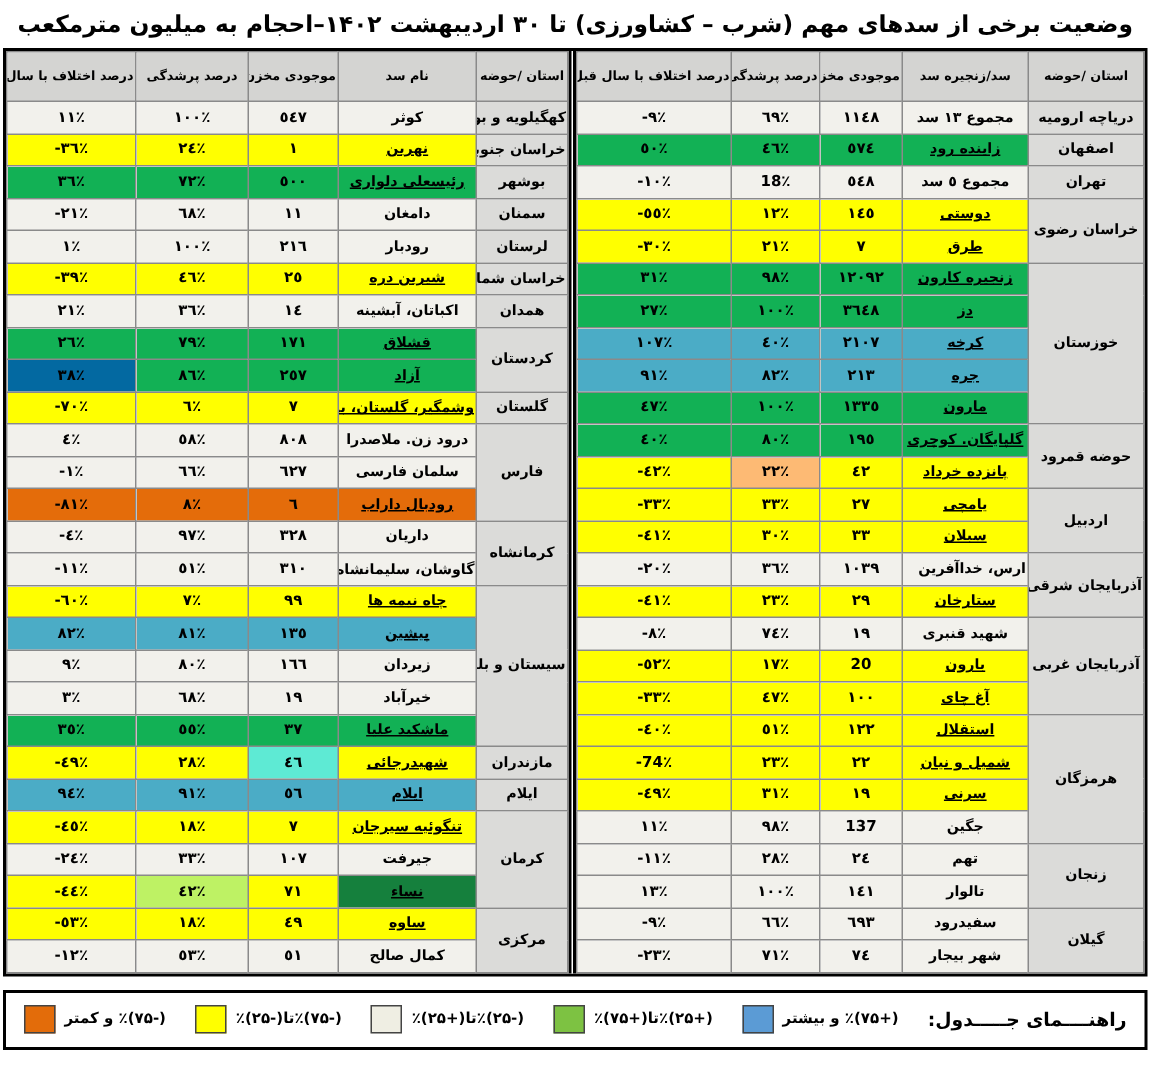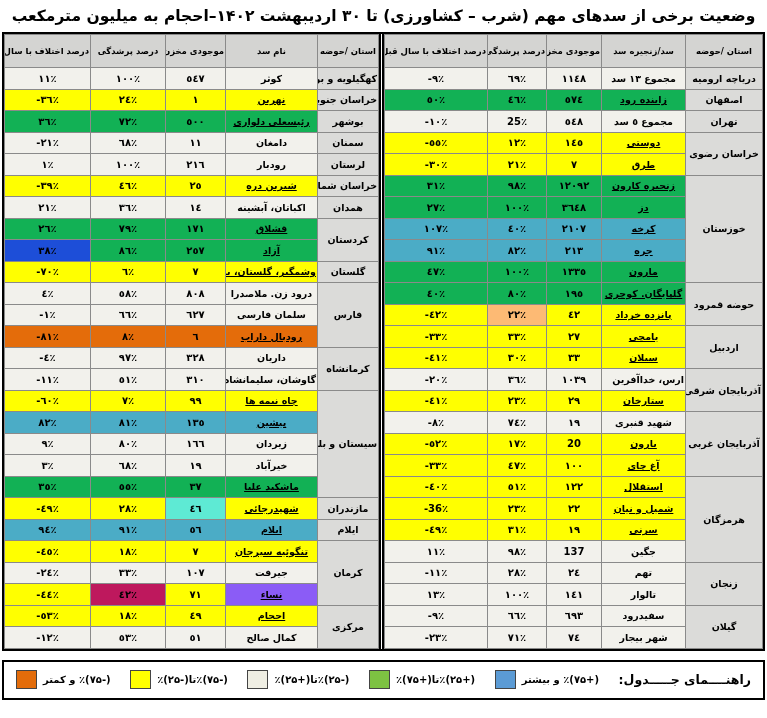--- a/index.html
+++ b/index.html
@@ -127,21 +127,21 @@
           <td rowspan="1" class="province">اصفهان</td>
           <td class="dam u" style="background: rgb(18, 177, 85);">زاینده رود</td>
           <td class="num" style="background: rgb(18, 177, 85);"><span dir="ltr">٥٧٤</span></td>
           <td class="num" style="background: rgb(18, 177, 85);"><span dir="ltr">٤٦٪</span></td>
           <td class="num" style="background: rgb(18, 177, 85);"><span dir="ltr">٥٠٪</span></td>
         </tr>
         <tr>
           <td rowspan="1" class="province">تهران</td>
           <td class="dam" style="background: rgb(242, 241, 236);">مجموع ٥ سد</td>
           <td class="num" style="background: rgb(242, 241, 236);"><span dir="ltr">٥٤٨</span></td>
-          <td class="num" style="background: rgb(242, 241, 236);"><span dir="ltr">25٪</span></td>
+          <td class="num" style="background: rgb(242, 241, 236);"><span dir="ltr">18٪</span></td>
           <td class="num" style="background: rgb(242, 241, 236);"><span dir="ltr">-١٠٪</span></td>
         </tr>
         <tr>
           <td rowspan="2" class="province">خراسان رضوی</td>
           <td class="dam u" style="background: rgb(255, 255, 0);">دوستی</td>
           <td class="num" style="background: rgb(255, 255, 0);"><span dir="ltr">١٤٥</span></td>
           <td class="num" style="background: rgb(255, 255, 0);"><span dir="ltr">١٢٪</span></td>
           <td class="num" style="background: rgb(255, 255, 0);"><span dir="ltr">-٥٥٪</span></td>
         </tr>
         <tr>
@@ -243,21 +243,21 @@
           <td rowspan="4" class="province">هرمزگان</td>
           <td class="dam u" style="background: rgb(255, 255, 0);">استقلال</td>
           <td class="num" style="background: rgb(255, 255, 0);"><span dir="ltr">١٢٢</span></td>
           <td class="num" style="background: rgb(255, 255, 0);"><span dir="ltr">٥١٪</span></td>
           <td class="num" style="background: rgb(255, 255, 0);"><span dir="ltr">-٤٠٪</span></td>
         </tr>
         <tr>
           <td class="dam u" style="background: rgb(255, 255, 0);">شمیل و نیان</td>
           <td class="num" style="background: rgb(255, 255, 0);"><span dir="ltr">٢٢</span></td>
           <td class="num" style="background: rgb(255, 255, 0);"><span dir="ltr">٢٣٪</span></td>
-          <td class="num" style="background: rgb(255, 255, 0);"><span dir="ltr">-36٪</span></td>
+          <td class="num" style="background: rgb(255, 255, 0);"><span dir="ltr">-74٪</span></td>
         </tr>
         <tr>
           <td class="dam u" style="background: rgb(255, 255, 0);">سرنی</td>
           <td class="num" style="background: rgb(255, 255, 0);"><span dir="ltr">١٩</span></td>
           <td class="num" style="background: rgb(255, 255, 0);"><span dir="ltr">٣١٪</span></td>
           <td class="num" style="background: rgb(255, 255, 0);"><span dir="ltr">-٤٩٪</span></td>
         </tr>
         <tr>
           <td class="dam" style="background: rgb(242, 241, 236);">جگین</td>
           <td class="num" style="background: rgb(242, 241, 236);"><span dir="ltr">137</span></td>
@@ -366,21 +366,21 @@
           <td rowspan="2" class="province">کردستان</td>
           <td class="dam u" style="background: rgb(18, 177, 85);">قشلاق</td>
           <td class="num" style="background: rgb(18, 177, 85);"><span dir="ltr">١٧١</span></td>
           <td class="num" style="background: rgb(18, 177, 85);"><span dir="ltr">٧٩٪</span></td>
           <td class="num" style="background: rgb(18, 177, 85);"><span dir="ltr">٢٦٪</span></td>
         </tr>
         <tr>
           <td class="dam u" style="background: rgb(18, 177, 85);">آزاد</td>
           <td class="num" style="background: rgb(18, 177, 85);"><span dir="ltr">٢٥٧</span></td>
           <td class="num" style="background: rgb(18, 177, 85);"><span dir="ltr">٨٦٪</span></td>
-          <td class="num" style="background: #1d4ed8;"><span dir="ltr">٣٨٪</span></td>
+          <td class="num" style="background: #0369a1;"><span dir="ltr">٣٨٪</span></td>
         </tr>
         <tr>
           <td rowspan="1" class="province">گلستان</td>
           <td class="dam u" style="background: rgb(255, 255, 0);">وشمگیر، گلستان، بوستان</td>
           <td class="num" style="background: rgb(255, 255, 0);"><span dir="ltr">٧</span></td>
           <td class="num" style="background: rgb(255, 255, 0);"><span dir="ltr">٦٪</span></td>
           <td class="num" style="background: rgb(255, 255, 0);"><span dir="ltr">-٧٠٪</span></td>
         </tr>
         <tr>
           <td rowspan="3" class="province">فارس</td>
@@ -466,28 +466,28 @@
           <td class="num" style="background: rgb(255, 255, 0);"><span dir="ltr">١٨٪</span></td>
           <td class="num" style="background: rgb(255, 255, 0);"><span dir="ltr">-٤٥٪</span></td>
         </tr>
         <tr>
           <td class="dam" style="background: rgb(242, 241, 236);">جیرفت</td>
           <td class="num" style="background: rgb(242, 241, 236);"><span dir="ltr">١٠٧</span></td>
           <td class="num" style="background: rgb(242, 241, 236);"><span dir="ltr">٣٣٪</span></td>
           <td class="num" style="background: rgb(242, 241, 236);"><span dir="ltr">-٢٤٪</span></td>
         </tr>
         <tr>
-          <td class="dam u" style="background: #8b5cf6;">نساء</td>
+          <td class="dam u" style="background: #15803d;">نساء</td>
           <td class="num" style="background: rgb(255, 255, 0);"><span dir="ltr">٧١</span></td>
-          <td class="num" style="background: #be185d;"><span dir="ltr">٤٢٪</span></td>
+          <td class="num" style="background: #bef264;"><span dir="ltr">٤٢٪</span></td>
           <td class="num" style="background: rgb(255, 255, 0);"><span dir="ltr">-٤٤٪</span></td>
         </tr>
         <tr>
           <td rowspan="2" class="province">مرکزی</td>
-          <td class="dam u" style="background: rgb(255, 255, 0);">احجام</td>
+          <td class="dam u" style="background: rgb(255, 255, 0);">ساوه</td>
           <td class="num" style="background: rgb(255, 255, 0);"><span dir="ltr">٤٩</span></td>
           <td class="num" style="background: rgb(255, 255, 0);"><span dir="ltr">١٨٪</span></td>
           <td class="num" style="background: rgb(255, 255, 0);"><span dir="ltr">-٥٣٪</span></td>
         </tr>
         <tr>
           <td class="dam" style="background: rgb(242, 241, 236);">کمال صالح</td>
           <td class="num" style="background: rgb(242, 241, 236);"><span dir="ltr">٥١</span></td>
           <td class="num" style="background: rgb(242, 241, 236);"><span dir="ltr">٥٣٪</span></td>
           <td class="num" style="background: rgb(242, 241, 236);"><span dir="ltr">-١٢٪</span></td>
         </tr>

